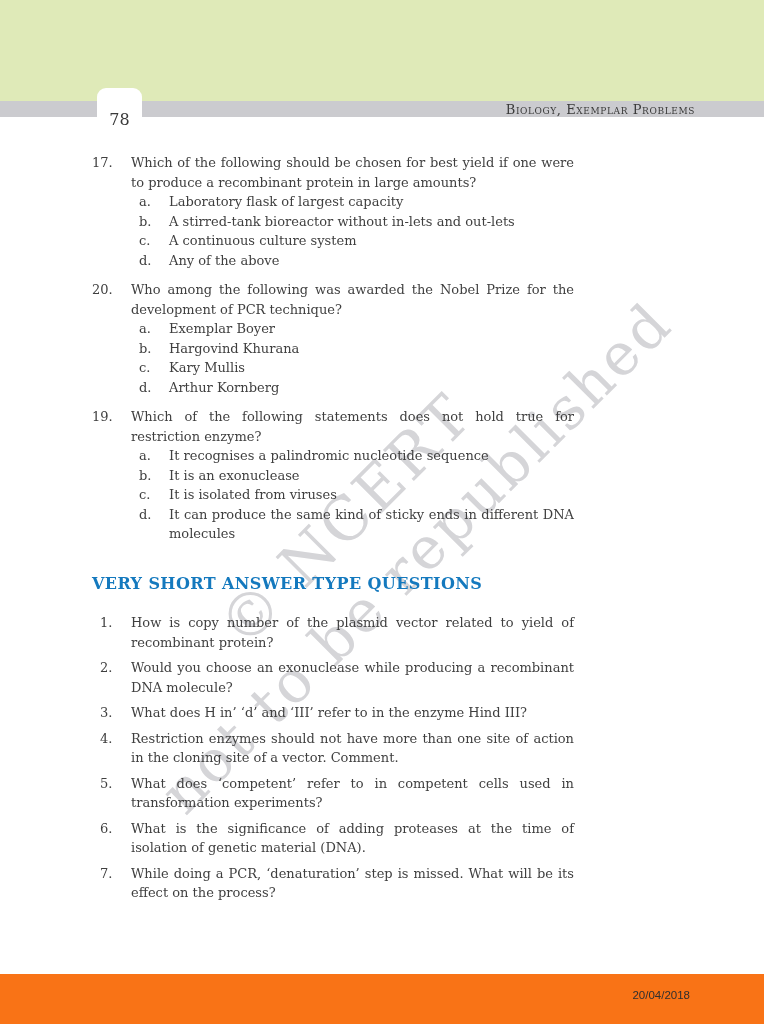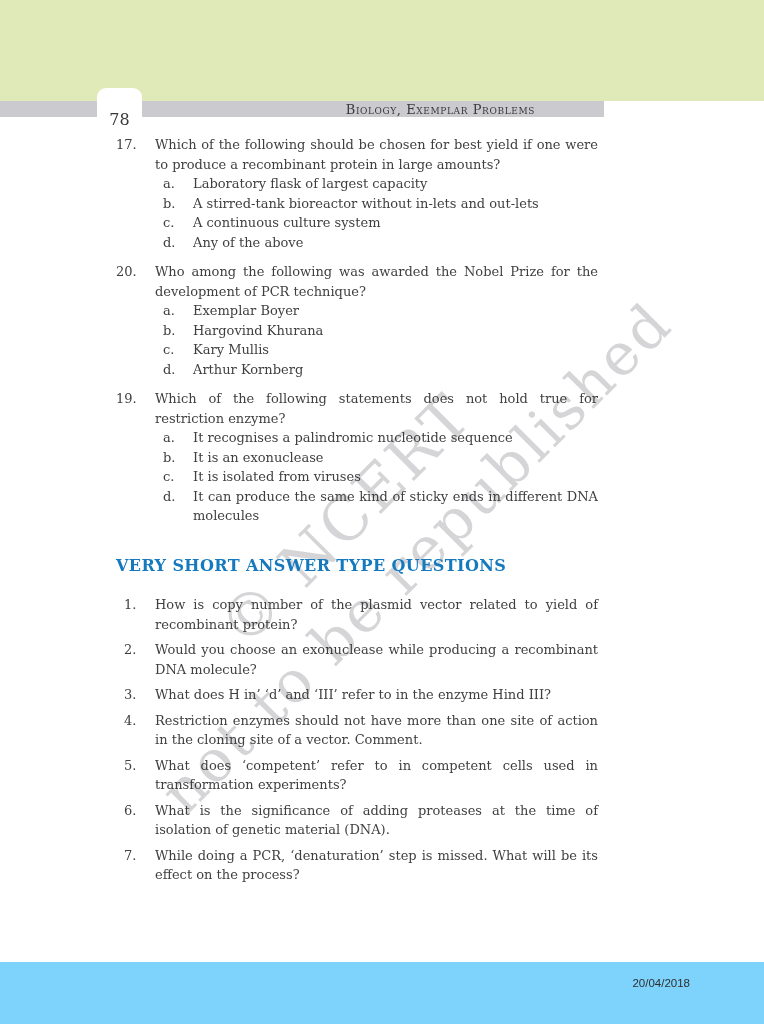--- a/index.html
+++ b/index.html
@@ -3,60 +3,60 @@
 <meta charset="utf-8">
 <style>
   * { margin:0; padding:0; box-sizing:border-box; }
   html,body { background:#ffffff; }
   .page {
     position:relative; width:764px; height:1024px; margin:0 auto;
     background:#ffffff; overflow:hidden;
     font-family:"DejaVu Serif", serif; color:#3f3f3f;
   }
   .band-top { position:absolute; top:0; left:0; width:764px; height:101px; background:#dfeab8; }
-  .band-gray { position:absolute; top:101px; left:0; width:604px; height:16px; background:#cbcbcf; }
+  .band-gray { position:absolute; top:101px; left:0; width:764px; height:16px; background:#cbcbcf; }
   .header-title {
     position:absolute; right:69px; top:1px;
     font-size:13px; font-variant:small-caps; letter-spacing:0.6px; color:#3a3a3a;
   }
   .page-tab {
     position:absolute; left:97px; top:88px; width:45px; height:39px;
     background:#ffffff; border-radius:9px 9px 0 0; z-index:3;
     text-align:center; padding-top:22px; font-size:16px; color:#3a3a3a;
   }
   .content { position:absolute; top:117px; left:0; width:764px; height:841px; }
   .watermark { position:absolute; top:0; left:0; width:100%; height:100%; z-index:0; }
   .wm-line {
     position:absolute; white-space:nowrap; color:#d5d5d8;
     font-family:"DejaVu Serif", serif; letter-spacing:3px;
     transform:translate(-50%,-50%) rotate(-45deg);
   }
   .wm-line1 { left:345px; top:403px; font-size:60px; }
   .wm-line2 { left:416px; top:441px; font-size:58px; }
   .column {
-    position:relative; z-index:1; margin-left:116px; width:482px;
-    padding-top:18px; font-size:13px; line-height:19.5px;
+    position:relative; z-index:1; margin-left:92px; width:482px;
+    padding-top:36px; font-size:13px; line-height:19.5px;
   }
   .q-row { display:flex; }
   .q-num { flex:0 0 39px; }
   .q-text { flex:1; text-align:justify; }
   .mcq-item { margin-bottom:10px; }
   .opts { margin-left:47px; }
   .opt-row { display:flex; }
   .opt-label { flex:0 0 30px; }
   .opt-text { flex:1; text-align:justify; }
   .section-heading {
     font-family:"DejaVu Serif", serif; font-size:16px; font-weight:bold;
     color:#1479be; letter-spacing:0.4px;
     margin:30px 0 20px 0;
   }
   .vsa-item { margin-bottom:6px; }
   .vsa-item .q-num { padding-left:8px; }
   .it { }
-  .band-bottom { position:absolute; bottom:0; left:0; width:764px; height:62px; background:#7dd3fc; }
+  .band-bottom { position:absolute; bottom:0; left:0; width:764px; height:50px; background:#f97316; }
   .footer-date {
     position:absolute; top:15px; right:74px;
     font-family:"Liberation Sans", sans-serif; font-size:11.5px; color:#2f2f2f;
   }
 </style>
 </head>
 <body>
 
 <div class="page">
 

